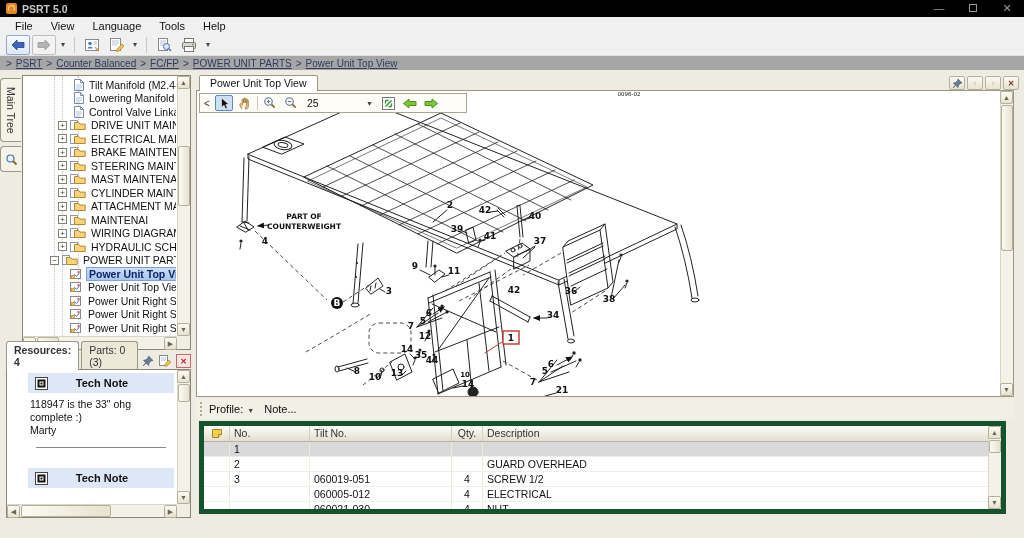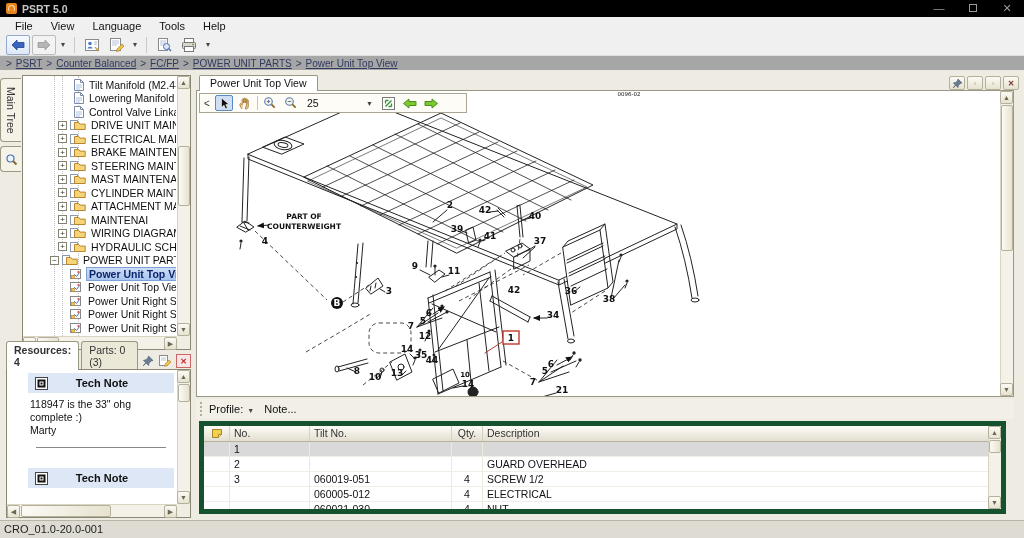--- a/index.html
+++ b/index.html
@@ -761,17 +761,14 @@
           </div>
         </div>
     </div>
     <div class="tvscroll">
       <span class="sbbtn" style="top:0;right:0;">▲</span>
       <span class="sbthumb" style="top:14px;height:13px;left:0;right:0;"></span>
       <span class="sbbtn" style="bottom:0;right:0;">▼</span>
     </div>
   </div>
 
-  <div class="statusbar">
-    <span>CRO_01.0-20.0-001</span>
-  </div>
 
 </div>
 
 </body></html>

